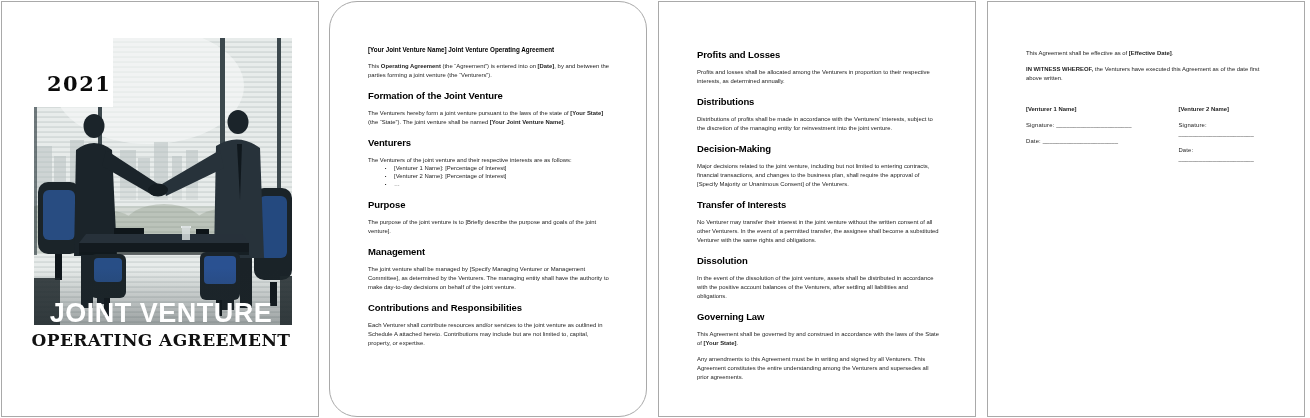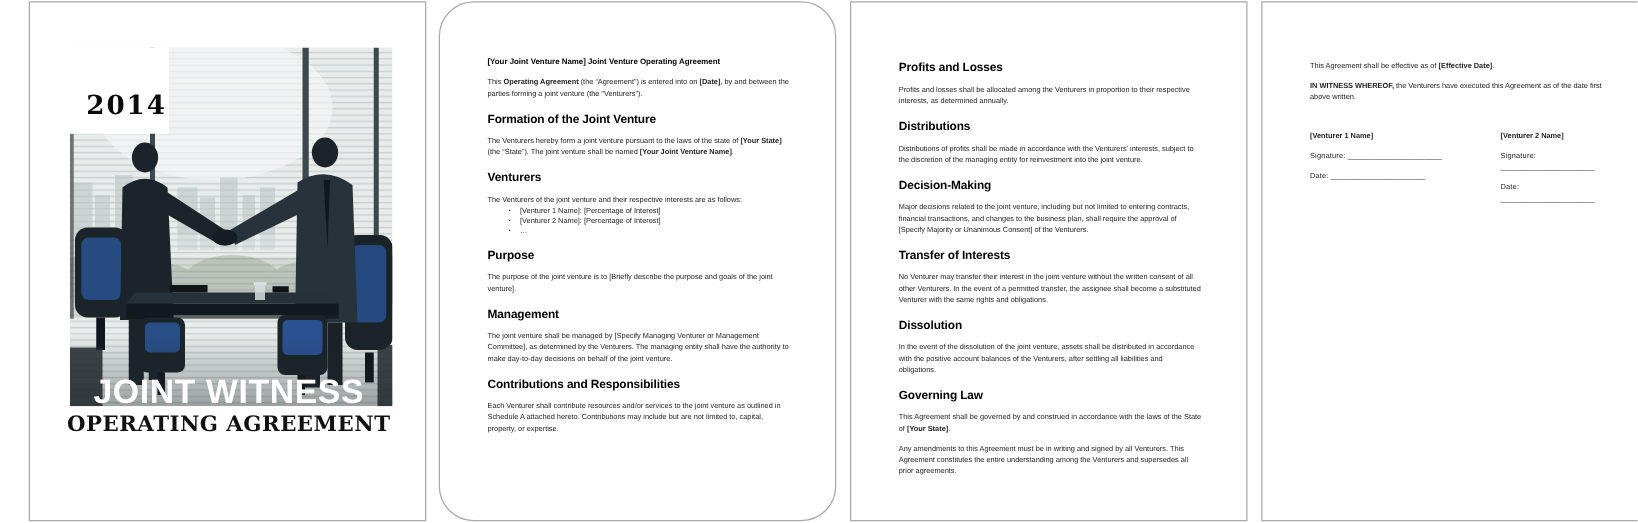--- a/index.html
+++ b/index.html
@@ -1,18 +1,18 @@
 <!DOCTYPE html>
 <html><head>
 <meta charset="utf-8">
 <style>
   html,body{margin:0;padding:0;background:#ffffff;}
   body{width:1310px;height:418px;position:relative;font-family:"Liberation Sans",sans-serif;}
   .canvas{position:absolute;inset:0;background:#ffffff;}
-  .page{position:absolute;top:1px;width:318px;height:416px;background:#fff;border:1px solid #a9a9a9;box-sizing:border-box;overflow:hidden;margin-left:22px;}
+  .page{position:absolute;top:1px;width:318px;height:416px;background:#fff;border:1px solid #a9a9a9;box-sizing:border-box;overflow:hidden;}
   #p1{left:1px;} #p2{left:329px;border-radius:28px;} #p3{left:658px;} #p4{left:987px;}
 
   
   .content{position:absolute;left:38px;top:36px;width:484px;transform:scale(.5);transform-origin:0 0;color:#1d1d1d;}
   .doc-title{font-size:12.6px;font-weight:700;line-height:18px;margin:14px 0 0;color:#000;}
   .p{font-size:11.8px;line-height:18px;margin:14px 0 0;}
   .h{font-size:19px;font-weight:700;line-height:22px;margin:22px 0 0;color:#000;letter-spacing:-.2px;}
   .b{font-weight:700;}
   .bullets{margin:0 0 10px;}
   .li{font-size:11.8px;line-height:16px;padding-left:52px;position:relative;}
@@ -133,22 +133,22 @@
           <rect x="170" y="218" width="32" height="28" rx="4" fill="#2c569c" opacity=".9"></rect>
           <rect x="182" y="262" width="6" height="16" fill="#10171c"></rect>
           <rect x="0" y="240" width="26" height="47" fill="#1f282c" opacity=".85"></rect>
           <rect x="246" y="238" width="12" height="49" fill="#1f282c" opacity=".85"></rect>
         </g>
 
         <rect y="230" width="258" height="57" fill="url(#botshade)"></rect>
       </svg>
     </div>
     <div class="notch"></div>
-    <div class="year">2014</div>
-    <div class="jv-title">JOINT WITNESS</div>
+    <div class="year">2021</div>
+    <div class="jv-title">JOINT VENTURE</div>
     <div class="oa-subtitle">OPERATING AGREEMENT</div>
   </div>
 
   <div class="page" id="p2">
     <div class="content">
         <div class="doc-title"><span class="b">[Your Joint Venture Name] Joint Venture Operating Agreement</span></div>
         <div class="p"><span>This </span><span class="b">Operating Agreement</span><span> (the “Agreement”) is entered into on </span><span class="b">[Date]</span><span>, by and between the parties forming a joint venture (the “Venturers”).</span></div>
         <div class="h">Formation of the Joint Venture</div>
         <div class="p"><span>The Venturers hereby form a joint venture pursuant to the laws of the state of </span><span class="b">[Your State]</span><span> (the “State”). The joint venture shall be named </span><span class="b">[Your Joint Venture Name]</span><span>.</span></div>
         <div class="h">Venturers</div>

